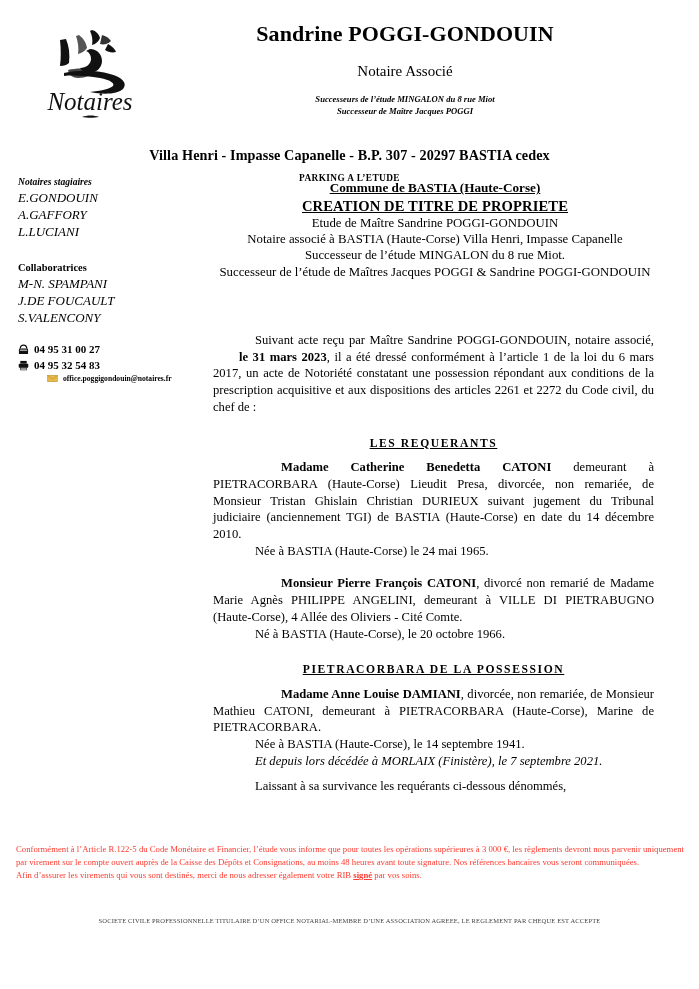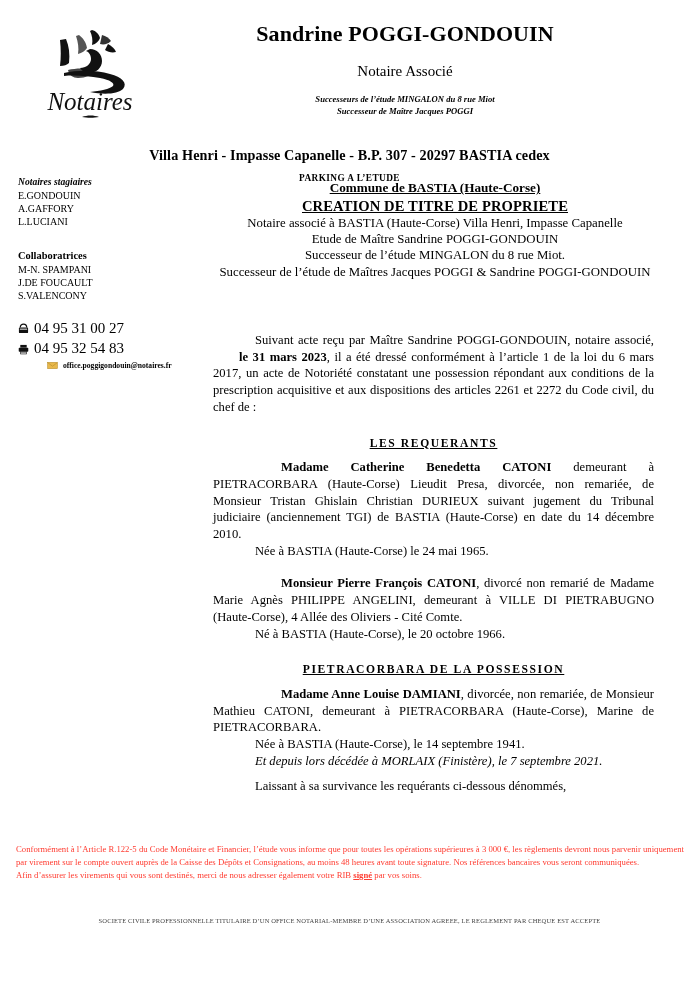--- a/index.html
+++ b/index.html
@@ -42,25 +42,25 @@
     letter-spacing:.4px;
   }
 
   
   .sidebar{
     position:absolute;left:18px;top:176px;width:160px;
     font-size:9.4px;line-height:1.32;
   }
   .side-head{font-style:italic;font-weight:bold;font-size:9.6px;}
   .side-head.plain{font-style:normal;font-weight:bold;font-size:10.4px;}
-  .side-name{font-size:10px;}
+  .side-name{font-style:italic;font-size:13px;}
   .side-gap{height:21px;}
   .side-gap2{height:15px;}
   .contact-row{
-    display:flex;align-items:center;gap:5px;font-weight:normal;font-size:15px;
+    display:flex;align-items:center;gap:5px;font-weight:bold;font-size:11px;
     margin-top:1px;
   }
   .contact-row.mail{font-size:7.6px;font-weight:bold;padding-left:29px;}
   .ico{width:11px;height:11px;flex:0 0 11px;display:block;}
 
   
   .title-block{
     position:absolute;left:200px;top:180px;width:470px;text-align:center;
   }
   .t-commune{
@@ -190,22 +190,22 @@
             <path d="M0.8 2.9 L6 6.8 L11.2 2.9" fill="none" stroke="#b8902f" stroke-width="0.7"></path>
           </svg>
       </span>
       <span>office.poggigondouin@notaires.fr</span>
     </div>
   </div>
 
   <div class="title-block">
     <div class="t-commune">Commune de BASTIA (Haute-Corse)</div>
     <div class="t-creation">CREATION DE TITRE DE PROPRIETE</div>
+    <div class="t-sub">Etude de Maître Sandrine POGGI-GONDOUIN</div>
     <div class="t-sub">Notaire associé à BASTIA (Haute-Corse) Villa Henri, Impasse Capanelle</div>
-    <div class="t-sub">Etude de Maître Sandrine POGGI-GONDOUIN</div>
     <div class="t-sub">Successeur de l’étude MINGALON du 8 rue Miot.</div>
     <div class="t-sub">Successeur de l’étude de Maîtres Jacques POGGI &amp; Sandrine POGGI-GONDOUIN</div>
   </div>
 
   <div class="body-block">
 
     <p class="just"><span>Suivant acte reçu par Maître Sandrine POGGI-GONDOUIN, notaire associé, </span><span class="b">le 31 mars 2023</span><span>, il a été dressé conformément à l’article 1 de la loi du 6 mars 2017, un acte de Notoriété constatant une possession répondant aux conditions de la prescription acquisitive et aux dispositions des articles 2261 et 2272 du Code civil, du chef de :</span></p>
 
     <div class="gap-20"></div>
 

